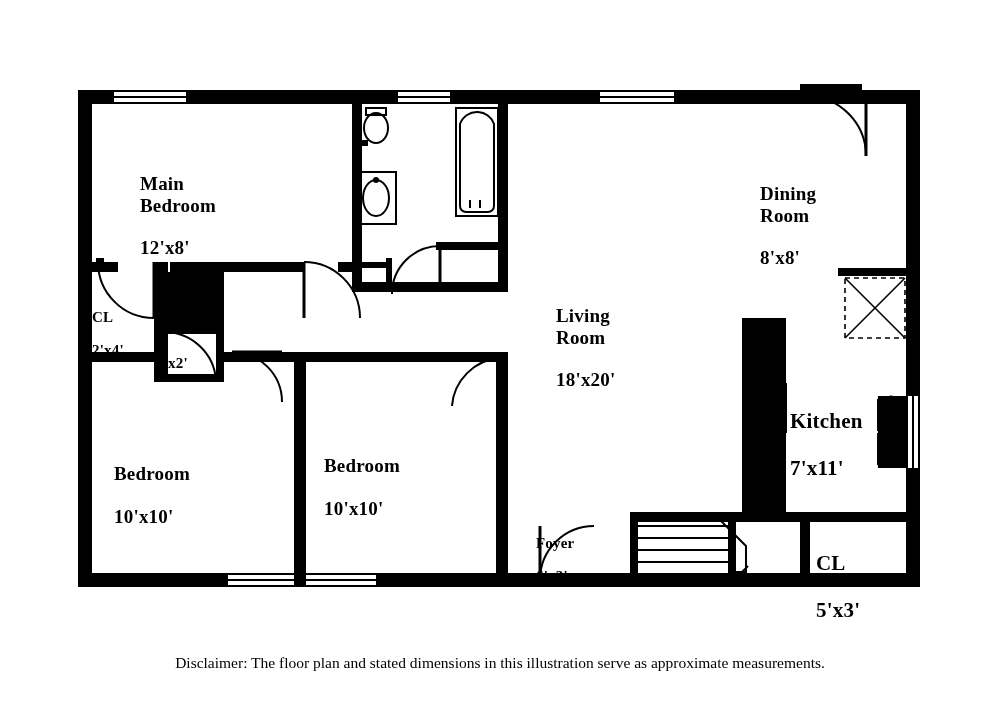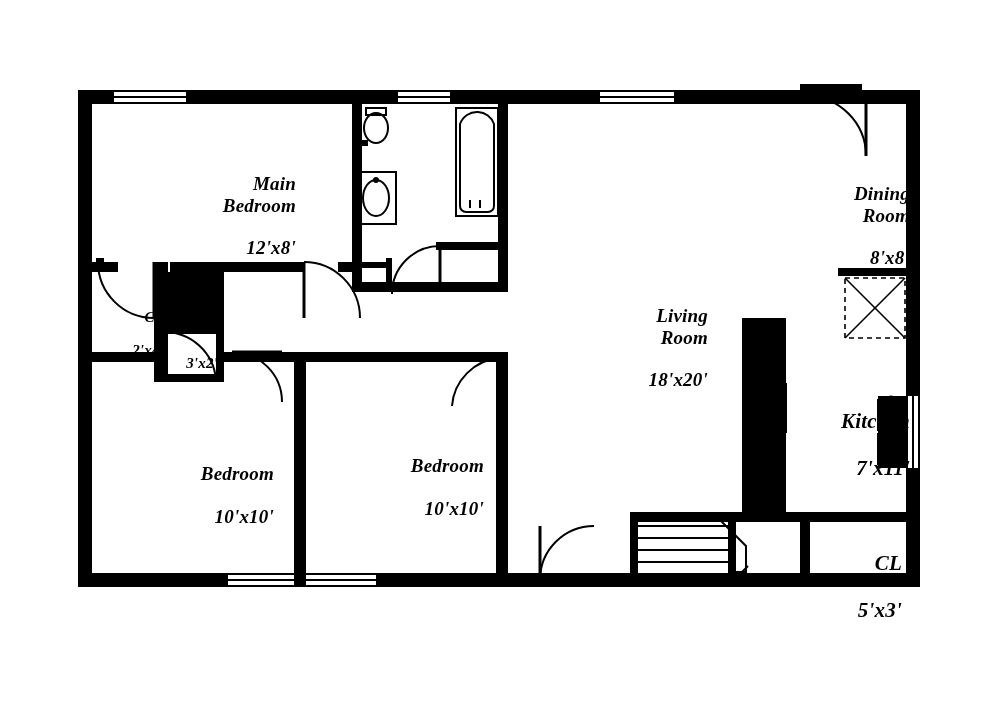--- a/index.html
+++ b/index.html
@@ -25,26 +25,25 @@
   .wall {
     position: absolute;
     background: #000;
   }
   .thinwall {
     position: absolute;
     background: #000;
   }
   .label {
     position: absolute;
-    text-align: right;
+    text-align: left;
     font-weight: bold;
     line-height: 1.12;
     white-space: pre-line;
     letter-spacing: 0.2px;
-    font-style: italic;
   }
   .label.big { font-size: 19px; }
   .label.mid { font-size: 21px; }
   .label.small { font-size: 15px; }
   .disclaimer {
     position: absolute;
     left: 0;
     width: 1000px;
     text-align: center;
     font-size: 15.5px;
@@ -284,20 +283,25 @@
   <div class="label big" style="left:114px; top:442px; width:160px;">
     <span>Bedroom</span><br>
     <span>10'x10'</span>
   </div>
 
   <div class="label big" style="left:324px; top:434px; width:160px;">
     <span>Bedroom</span><br>
     <span>10'x10'</span>
   </div>
 
+  <div class="label small" style="left:536px; top:518px; width:84px;">
+    <span>Foyer</span><br>
+    <span>6'x3'</span>
+  </div>
 
   <div class="label mid" style="left:816px; top:528px; width:86px;">
     <span>CL</span><br>
     <span>5'x3'</span>
   </div>
 
+  <div class="disclaimer" style="top:652px;">Disclaimer: The floor plan and stated dimensions in this illustration serve as approximate measurements.</div>
 
 </div>
 
 </body></html>

